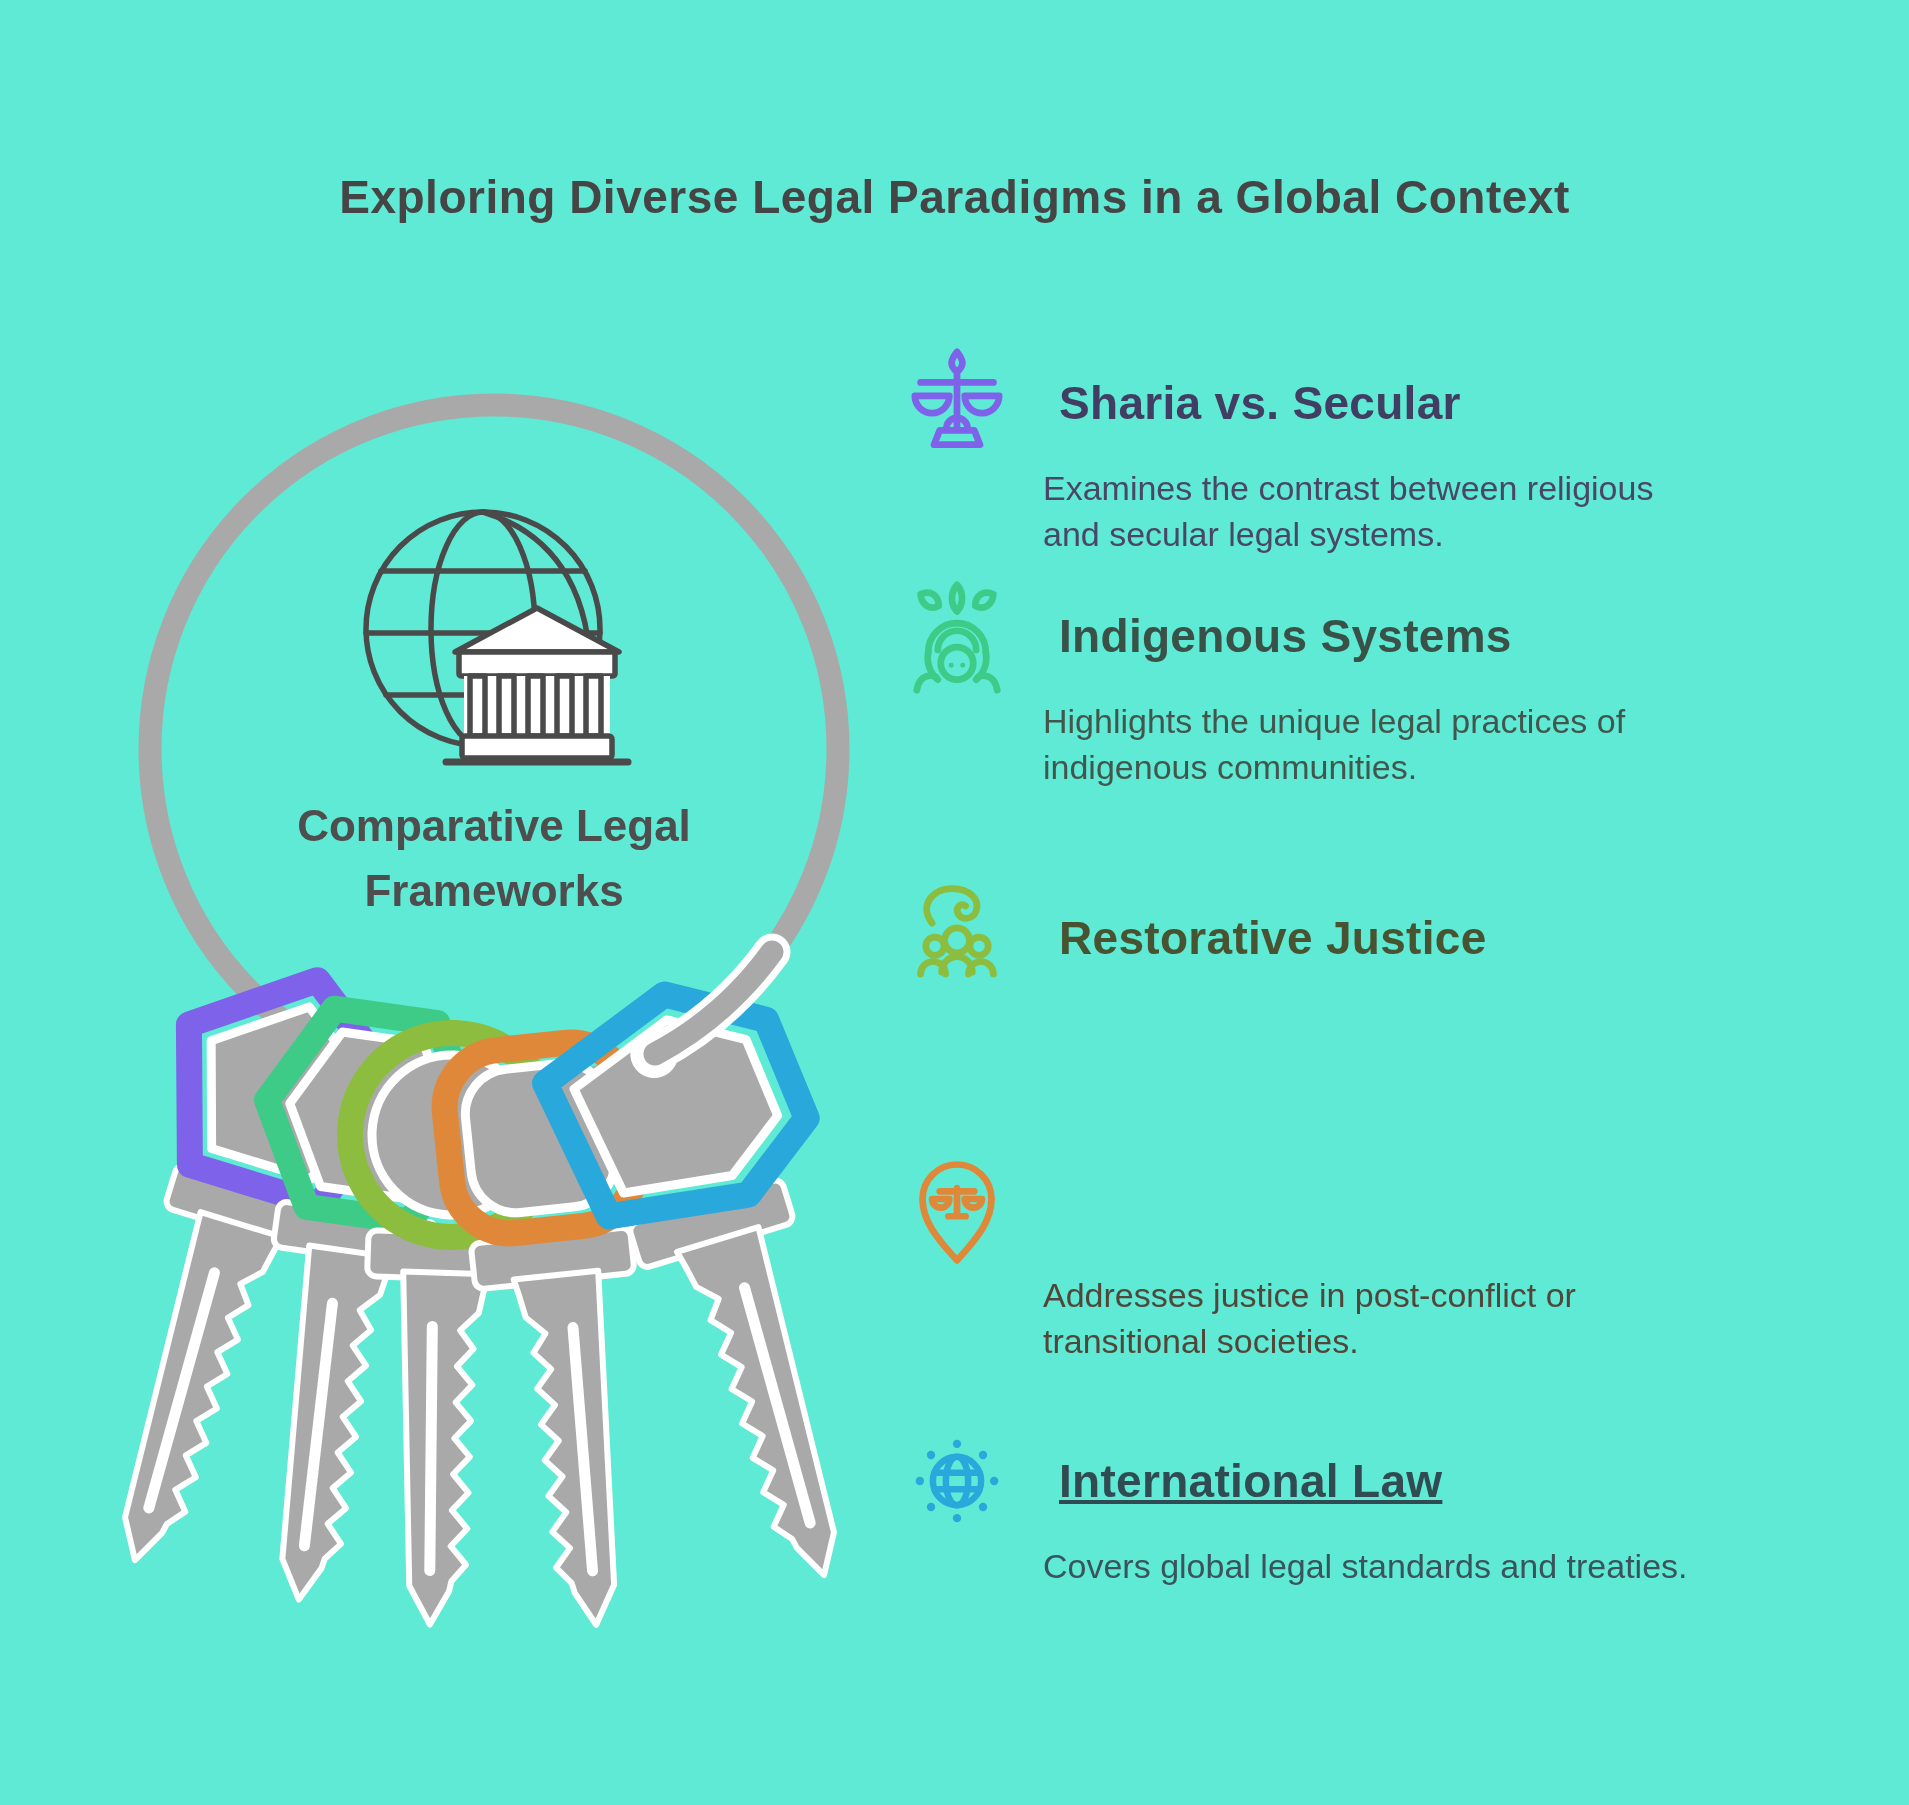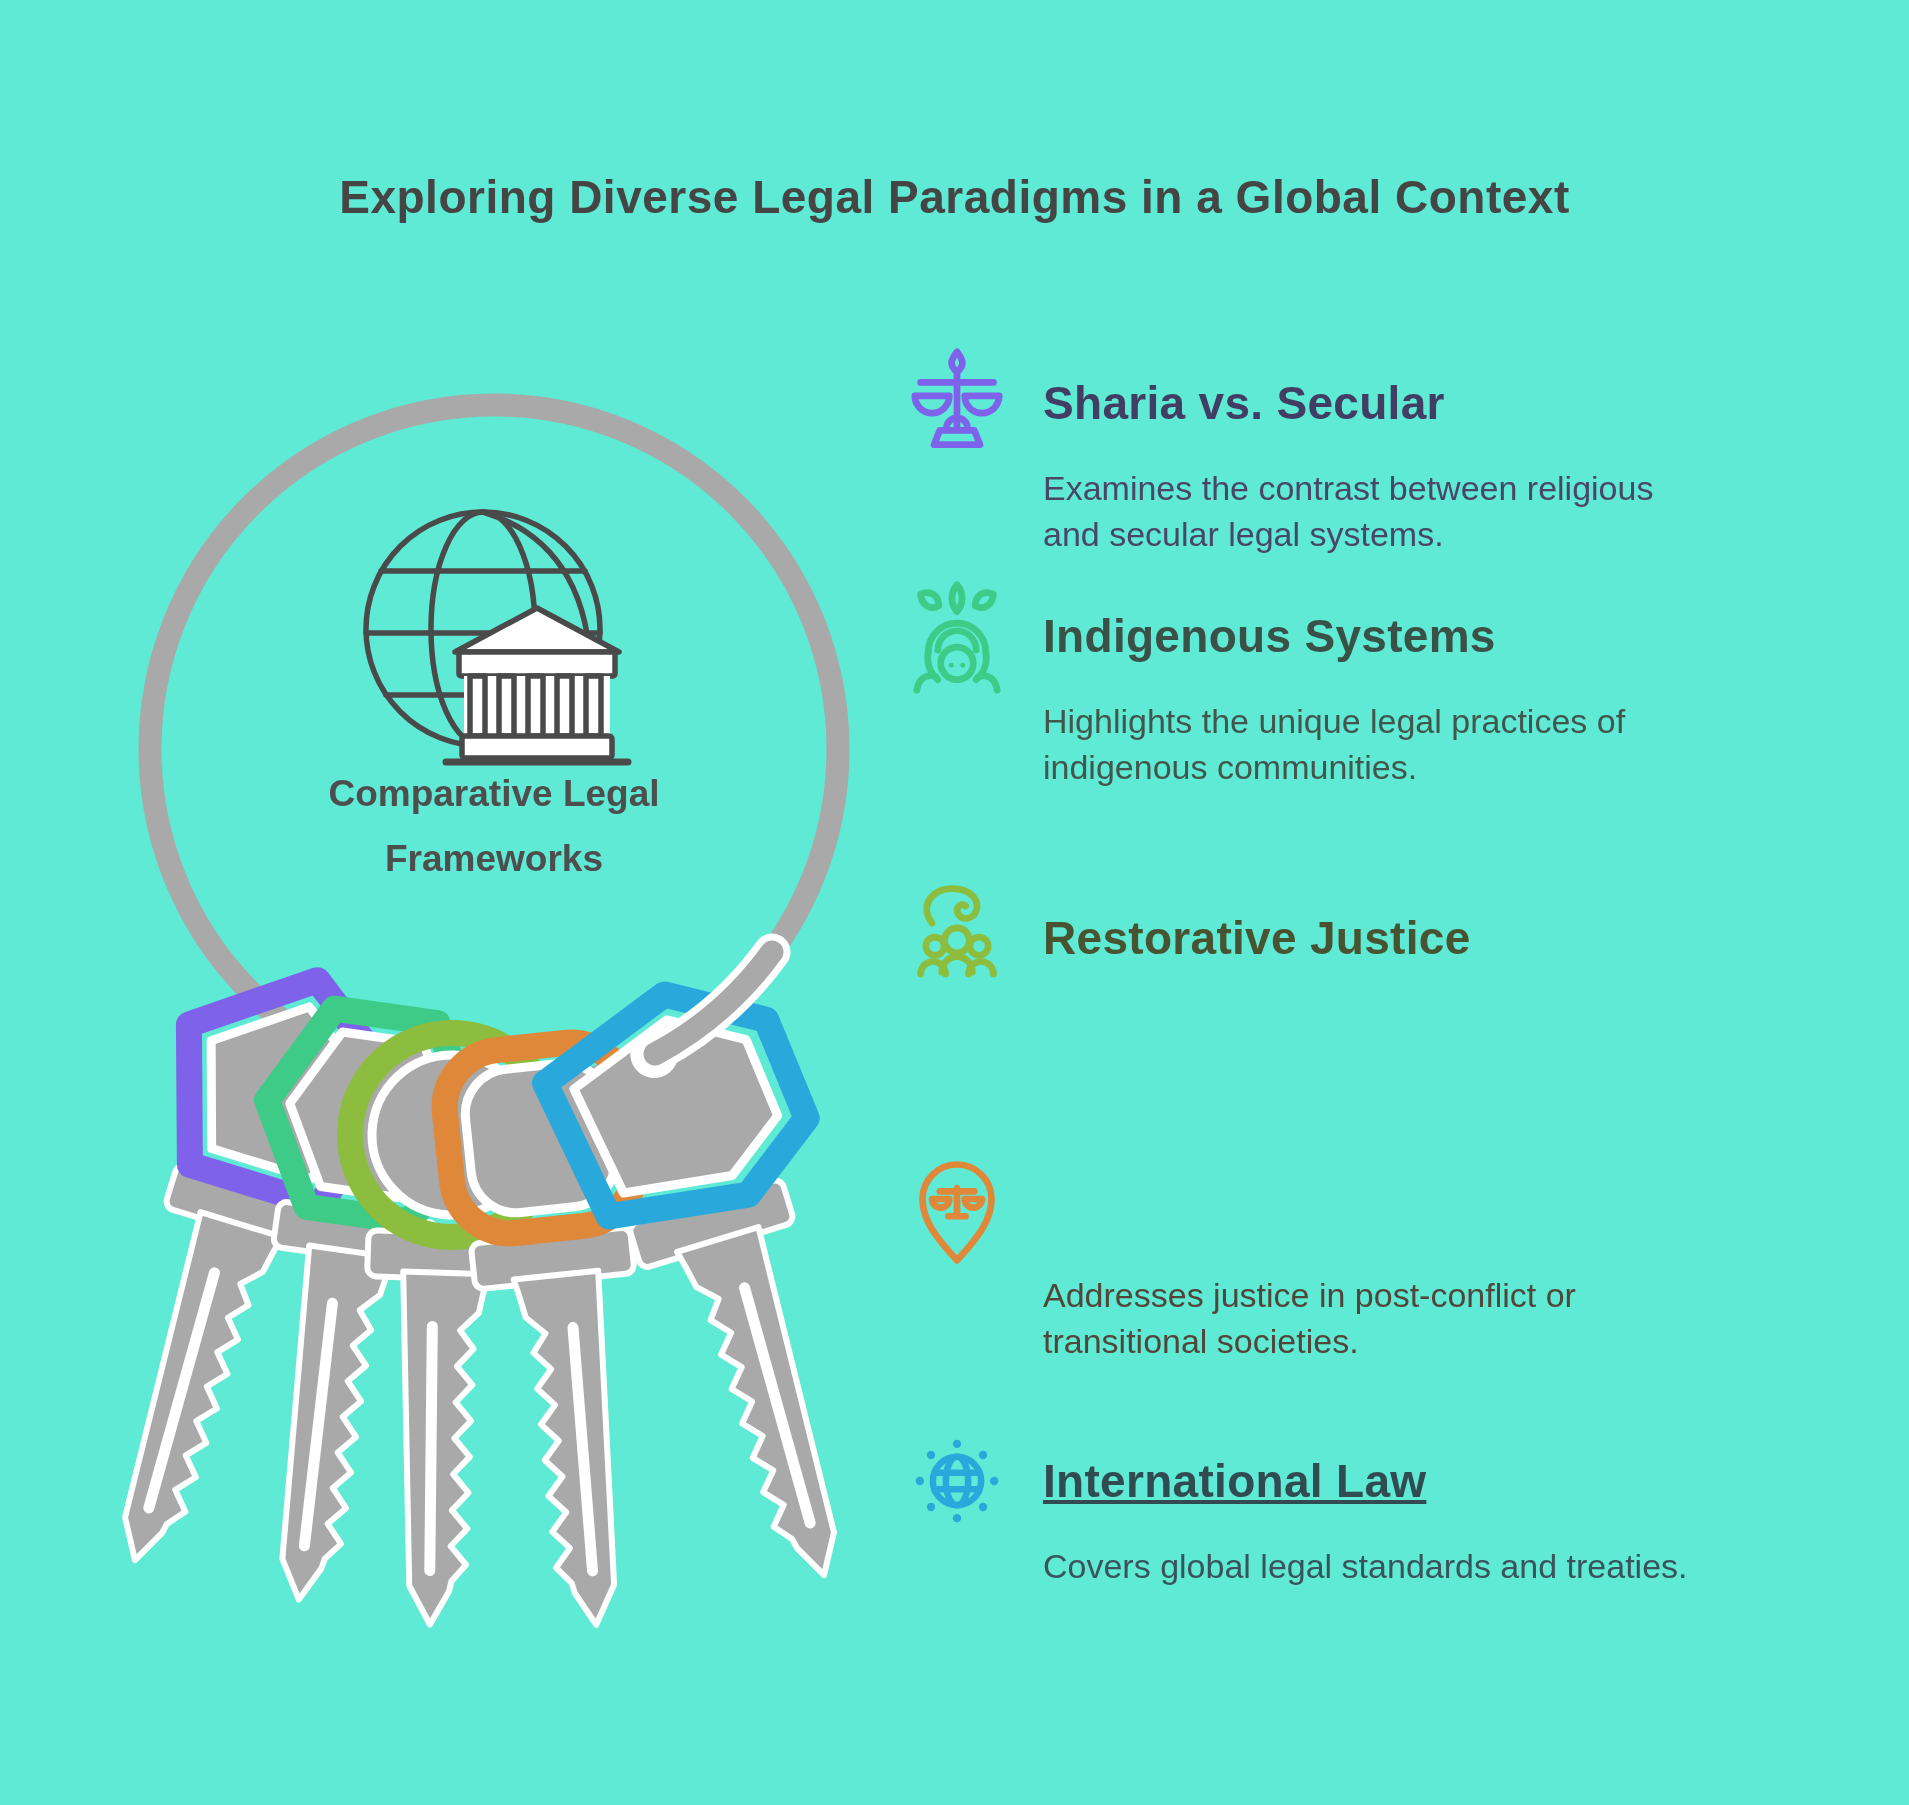--- a/index.html
+++ b/index.html
@@ -1,27 +1,27 @@
 <!DOCTYPE html>
 <html style="--ring: #a9a9a9; --keygray: #a9a9a9; --line: #4a4a4a; --purple: #7e63ea; --emerald: #3ecb87; --lime: #8cbd3f; --orange: #e0883a; --blue: #29a8dc;"><head>
 <meta charset="utf-8">
 <style>
   html,body{margin:0;padding:0;background:#fff}
   .canvas{position:relative;width:1909px;height:1805px;overflow:hidden;background:#5eead4;
           font-family:"Liberation Sans",sans-serif}
   .page-title{position:absolute;top:170px;left:0;width:100%;margin:0;text-align:center;
               font-size:46px;font-weight:bold;color:#454545;letter-spacing:.5px}
   .figure-svg{position:absolute;left:0;top:0}
-  .center-label{position:absolute;left:184px;top:761px;width:620px;text-align:center;
-                font-size:37px;line-height:65px;font-weight:bold;color:#4e4e4e}
+  .center-label{position:absolute;left:184px;top:793px;width:620px;text-align:center;
+                font-size:44px;line-height:65px;font-weight:bold;color:#4e4e4e}
   .item{position:absolute;left:905px;width:900px}
   .item-head{display:flex;align-items:center;height:116px}
   .item-icon{width:104px;flex:0 0 104px;margin-right:34px;display:flex;align-items:center;justify-content:center}
   .item-icon svg{display:block}
-  .item h2{margin:0;font-size:46px;font-weight:bold;letter-spacing:.3px}
+  .item h2{margin:16px;font-size:46px;font-weight:bold;letter-spacing:.3px}
   .item p{margin:4px 0 0 138px;font-size:34px;line-height:46px}
   .item p span{display:block;white-space:nowrap}
   .rim{fill:none;stroke-width:26;stroke-linejoin:round}
   .plate{fill:var(--keygray,#a9a9a9);stroke:#fff;stroke-width:9;stroke-linejoin:round}
   .rim-purple{stroke:var(--purple,#7e63ea)}
   .rim-emerald{stroke:var(--emerald,#3ecb87)}
   .rim-lime{stroke:var(--lime,#8cbd3f)}
   .rim-orange{stroke:var(--orange,#e0883a)}
   .rim-blue{stroke:var(--blue,#29a8dc)}
 </style>

